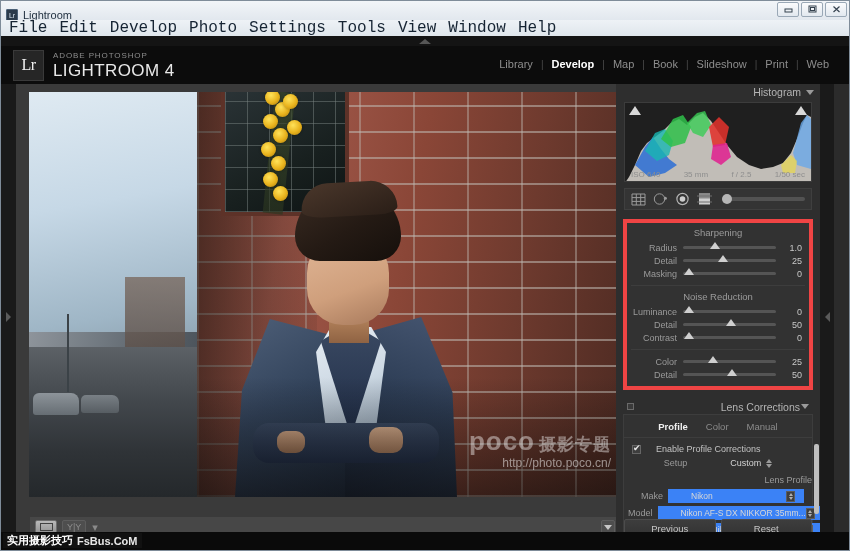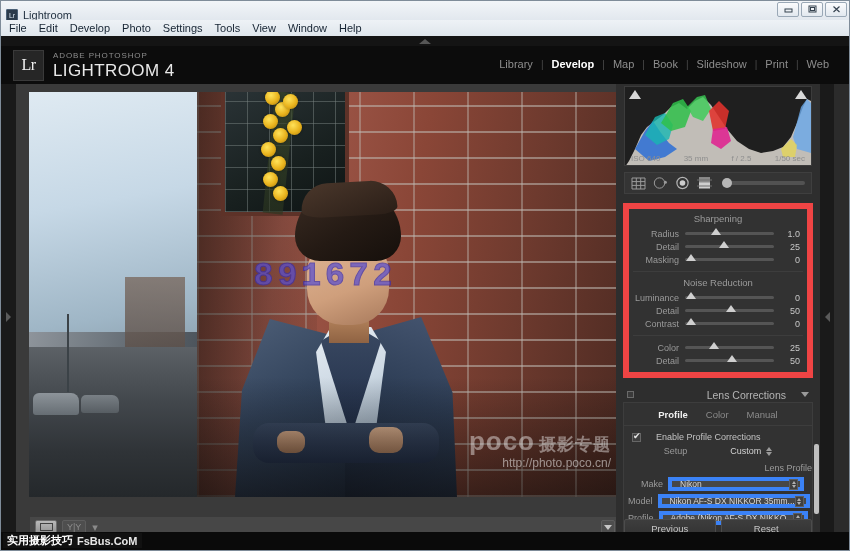--- a/index.html
+++ b/index.html
@@ -36,21 +36,21 @@
     font-size: 9px; color: #35424f; line-height: 1;
   }
   .winbtn svg { display: block; }
 
   
   .menubar {
     position: absolute; left: 0; top: 19px; width: 848px; height: 16px;
     background: linear-gradient(#eef2f6, #dfe6ec);
     display: flex; align-items: center; padding-left: 8px; gap: 12px;
   }
-  .menuitem { font-size: 11px; color: #162433; white-space: nowrap; }
+  .menuitem { font-size: 16px; color: #162433; white-space: nowrap; font-family: Liberation Mono, monospace; }
 
   
   .lr {
     position: absolute; left: 0; top: 35px; width: 848px; height: 514px;
     background: #1a1a1a;
   }
   .lr-topstrip {
     position: absolute; left: 0; top: 0; width: 848px; height: 10px;
     background: #141414; display: flex; align-items: center; justify-content: center;
   }
@@ -310,21 +310,21 @@
 
   .toolstrip {
     margin:6px 8px 0 8px; height:22px; background:#343434; border:1px solid #3f3f3f;
     display:flex; align-items:center; gap:7px; padding:0 6px;
   }
   .ts-ico { width:15px;height:15px; display:flex;align-items:center;justify-content:center; }
   .ts-slider { flex:1; height:4px; background:#525252; border-radius:2px; position:relative; margin-left:3px;}
   .ts-knob { position:absolute; left:0; top:-3px; width:10px;height:10px;border-radius:50%;background:#b6b6b6; }
 
   .panel-sec {
-    margin:9px 7px 0 7px; background:#323232; border:6px solid #ef4444; padding:4px 0 5px 0;
+    margin:9px 7px 0 7px; background:#323232; border:4px solid #ef4444; padding:4px 0 5px 0;
   }
   .sec-title { text-align:center; font-size:9.5px; color:#9b9b9b; margin-bottom:3px; }
   .srow { display:flex; align-items:center; height:13px; padding:0 7px 0 4px; }
   .slabel { width:52px; text-align:right; font-size:9px; color:#9a9a9a; padding-right:6px; }
   .strack { flex:1; height:3px; background:#555; border-radius:2px; position:relative; }
   .strack.red::after {
     content:""; position:absolute; left:0; top:0; height:3px; width:100%;
     background:linear-gradient(90deg,#555 45%, #7d3b3b 100%); border-radius:2px;
   }
   .sknob {
@@ -355,22 +355,22 @@
   .lc-setup .val { font-size:9px; color:#d2d2d2;margin-left:38px; }
   .spin { display:inline-flex; flex-direction:column; gap:1px; }
   .spin i { width:0;height:0;border-left:3px solid transparent;border-right:3px solid transparent; }
   .spin i.u { border-bottom:4px solid #9a9a9a; }
   .spin i.d { border-top:4px solid #9a9a9a; }
 
   .lp-title { text-align:right; font-size:9px; color:#9b9b9b; margin:7px 0 4px 0; }
   .lp-row { display:flex; align-items:center; padding:0 8px 0 4px; margin-bottom:3px; }
   .lp-label { width:40px; text-align:right; font-size:9px; color:#9a9a9a; padding-right:5px; }
   .lp-field {
-    flex:1; height:14px; background:#474747; border:4px solid #3b82f6;
-    display:flex; align-items:center; justify-content:space-between; padding:0 2px 0 8px;
+    flex:1; height:14px; background:#474747; border:7px solid #3b82f6;
+    display:flex; align-items:center; justify-content:space-between; padding:0 2px 0 16px;
   }
   .lp-val { font-size:8.5px; color:#d8d8d8; white-space:nowrap; overflow:hidden; }
   .lp-spin { width:9px;height:11px;background:#3f3f3f;border:1px solid #5d5d5d;display:flex;flex-direction:column;align-items:center;justify-content:center;gap:1px;}
   .lp-spin i { width:0;height:0;border-left:2.5px solid transparent;border-right:2.5px solid transparent; }
   .lp-spin i.u { border-bottom:3px solid #b0b0b0; }
   .lp-spin i.d { border-top:3px solid #b0b0b0; }
 
   .rp-scroll {
     position:absolute; right:1px; top:360px; width:5px; height:70px;
     background:#bfbfbf; border-radius:2px;
@@ -512,21 +512,20 @@
             <div class="neck"></div>
             <div class="face"></div>
             <div class="hair"></div>
             <div class="arm-cross"></div>
             <div class="hand"></div>
             <div class="hand2"></div>
           </div>
 
           <div class="ground-shadow"></div>
 
-          <div class="wm-center">891672</div>
           <div class="wm-poco">
             <div class="wm-poco-main"><span>poco</span><span class="cn">摄影专题</span></div>
             <span class="wm-poco-url">http://photo.poco.cn/</span>
           </div>
         </div>
 
         <div class="toolbar">
           <div class="tool-loupe">
               <i></i>
             </div>
@@ -538,20 +537,24 @@
           </div>
         </div>
 
         <div class="canvas-bottom">
           <div class="tri-up"></div>
         </div>
       </div>
 
       <div class="rpanel">
 
+        <div class="ph-head">
+          <span class="ph-title">Histogram</span>
+          <span class="ph-arrow"></span>
+        </div>
         <div class="histo-box">
           <div class="clip-tri" style="left:4px;"></div>
           <div class="clip-tri" style="right:4px;"></div>
           <svg width="186" height="80" viewBox="0 0 186 80" style="position:absolute;left:0;top:0;">
             <path d="M0,80 L4,74 L10,62 L16,48 L22,40 L30,34 L38,28 L46,20 L54,16 L62,22 L70,14 L78,10 L86,18 L94,30 L102,42 L112,54 L124,62 L136,66 L148,64 L158,60 L166,50 L172,36 L178,20 L182,12 L186,14 L186,80 Z" fill="#cfcbc4" opacity="0.92"></path>
             <path d="M10,62 L20,44 L28,34 L36,46 L44,56 L52,62 L40,70 L24,74 Z" fill="#2b6fd6" opacity="0.85"></path>
             <path d="M20,48 L30,30 L40,26 L48,38 L44,52 L32,58 Z" fill="#18b7b2" opacity="0.8"></path>
             <path d="M36,36 L48,16 L58,12 L66,24 L60,40 L46,44 Z" fill="#2fc04a" opacity="0.85"></path>
             <path d="M62,20 L72,10 L80,8 L86,22 L78,34 L68,30 Z" fill="#39cc55" opacity="0.8"></path>
             <path d="M84,24 L94,14 L104,24 L100,42 L88,44 Z" fill="#e0322c" opacity="0.88"></path>
@@ -663,21 +666,21 @@
             <div class="slabel">Detail</div>
             <div class="strack">
                 <div class="sknob" style="left:47%"></div>
               </div>
             <div class="sval">50</div>
           </div>
         </div>
 
         <div class="lc-head">
           <span class="ph-left-box"></span>
-          <span style="display:flex;align-items:center;gap:15px;">
+          <span style="display:flex;align-items:center;gap:1px;">
             <span class="ph-title">Lens Corrections</span>
             <span class="ph-arrow"></span>
           </span>
         </div>
         <div class="lc-body">
           <div class="lc-tabs">
             <span class="lc-tab active">Profile</span>
             <span class="lc-tab">Color</span>
             <span class="lc-tab">Manual</span>
           </div>

